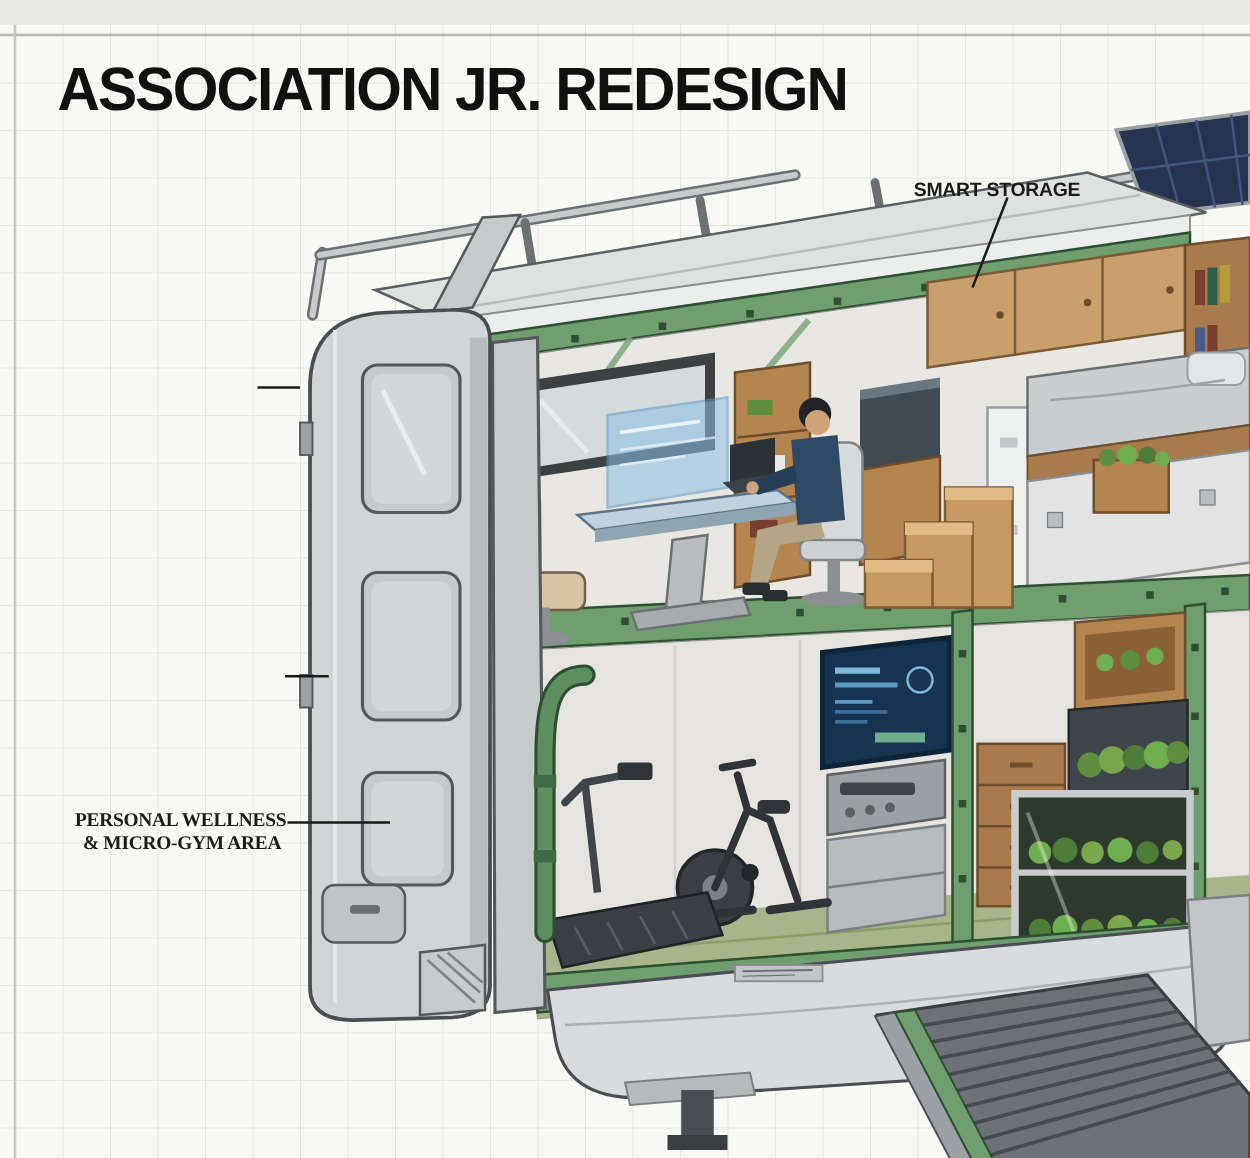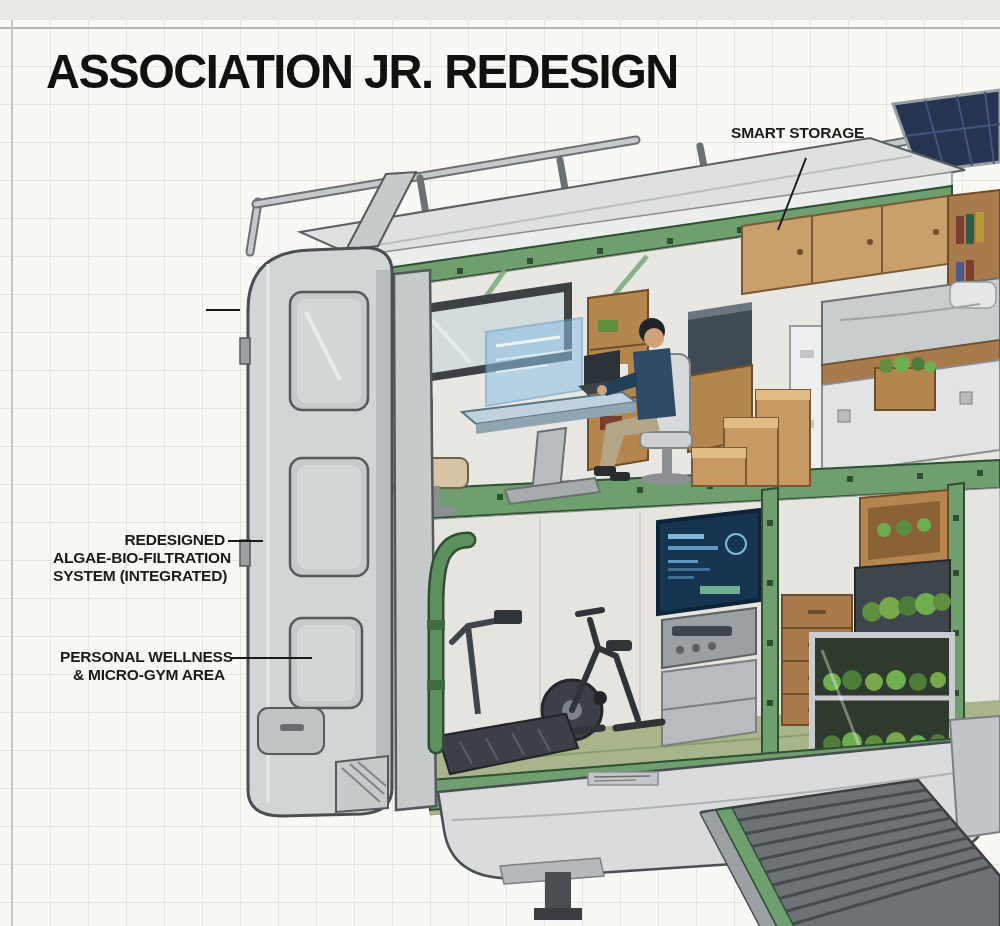--- a/index.html
+++ b/index.html
@@ -423,28 +423,23 @@
     <g stroke="#1a1a1a" stroke-width="2">
       <line x1="806" y1="138" x2="778" y2="210"></line>
       <line x1="206" y1="290" x2="240" y2="290"></line>
       <line x1="228" y1="521" x2="263" y2="521"></line>
       <line x1="230" y1="638" x2="312" y2="638"></line>
     </g>
   </svg>
 
   <div class="title">ASSOCIATION JR. REDESIGN</div>
 
-  <div class="callout" style="left:731px;top:104px;">
+  <div class="callout" style="left:731px;top:124px;">
     <div>SMART STORAGE</div>
   </div>
 
 
-  <div class="callout right" style="left:53px;top:511px;width:172px;">
-    <div>REDESIGNED</div>
-    <div>ALGAE-BIO-FILTRATION</div>
-    <div>SYSTEM (INTEGRATED)</div>
-  </div>
-
-  <div class="callout right" style="left:60px;top:628px;width:165px;">
+
+  <div class="callout right" style="left:60px;top:628px;width:165px;font-family:Liberation Serif, serif;">
     <div>PERSONAL WELLNESS</div>
     <div>&amp; MICRO-GYM AREA</div>
   </div>
 </div>
 
 </body></html>

